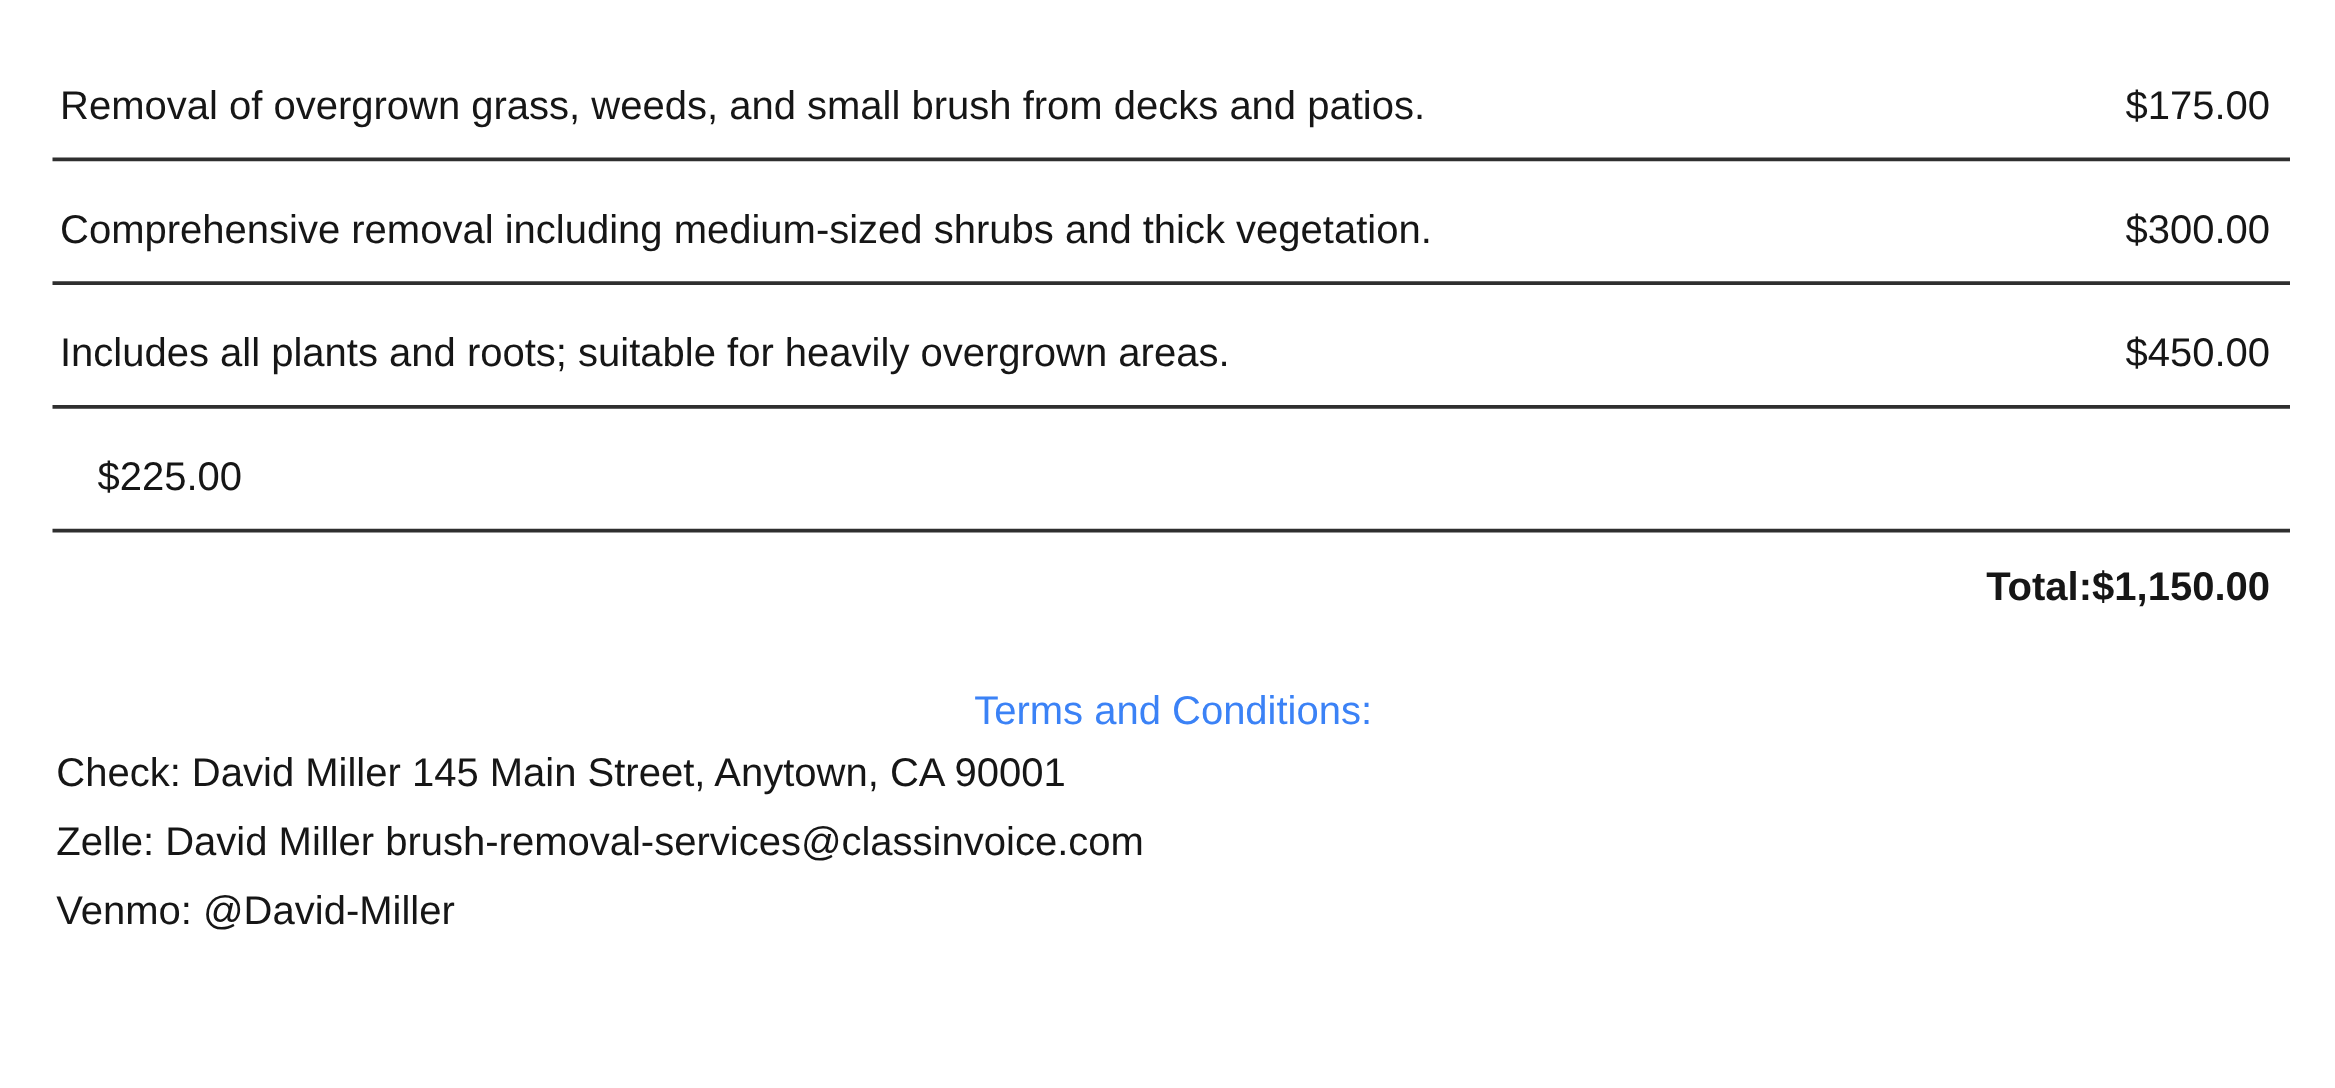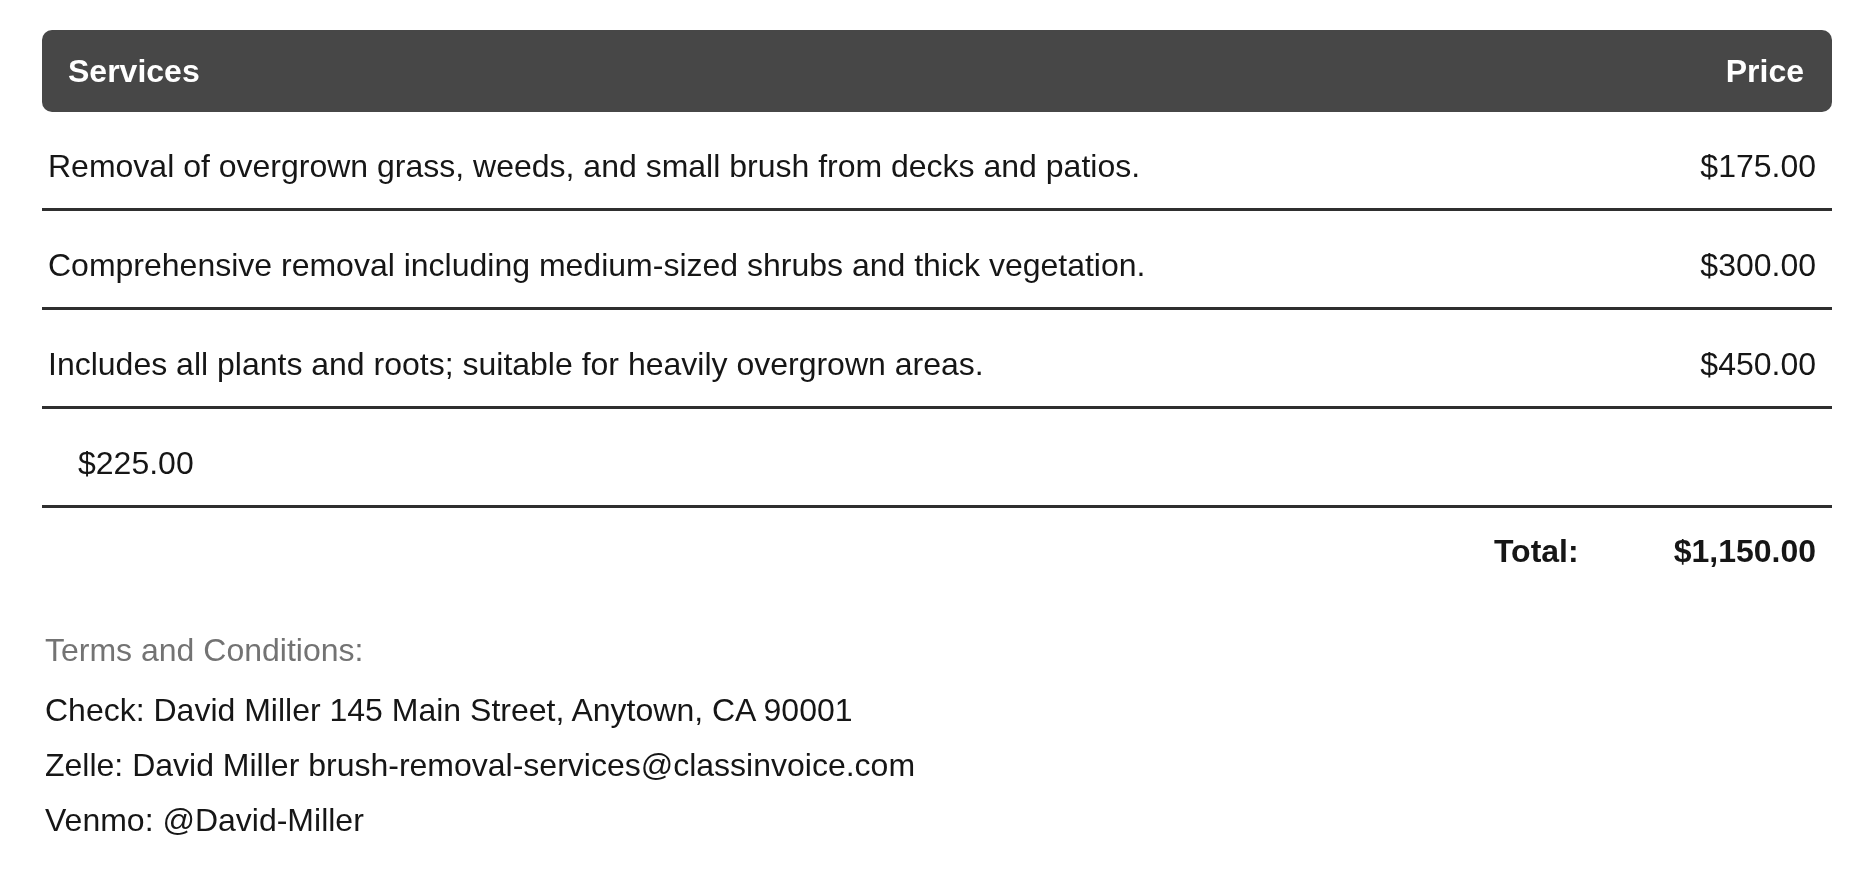--- a/index.html
+++ b/index.html
@@ -53,47 +53,43 @@
     display: flex;
     justify-content: flex-end;
     align-items: center;
     height: 86px;
     font-size: 32px;
     font-weight: bold;
     padding-right: 16px;
     box-sizing: border-box;
   }
   .total-row .total-label {
-    margin-right: 95px;
   }
   
   .terms {
     margin-top: 38px;
     padding-left: 3px;
     font-size: 32px;
   }
   .terms-heading {
-    color: #737373;
-    margin-bottom: 14px;
+    color: #3b82f6;
+    margin-bottom: 4px;
+    text-align: center;
   }
   .terms-line {
     line-height: 55px;
   }
 </style>
 </head>
 <body>
 
 <div class="invoice">
 
   <div class="services-table">
 
-    <div class="table-header">
-      <span>Services</span>
-      <span>Price</span>
-    </div>
 
     <div class="row">
       <span class="desc">Removal of overgrown grass, weeds, and small brush from decks and patios.</span>
       <span class="price">$175.00</span>
     </div>
 
     <div class="row">
       <span class="desc">Comprehensive removal including medium-sized shrubs and thick vegetation.</span>
       <span class="price">$300.00</span>
     </div>

